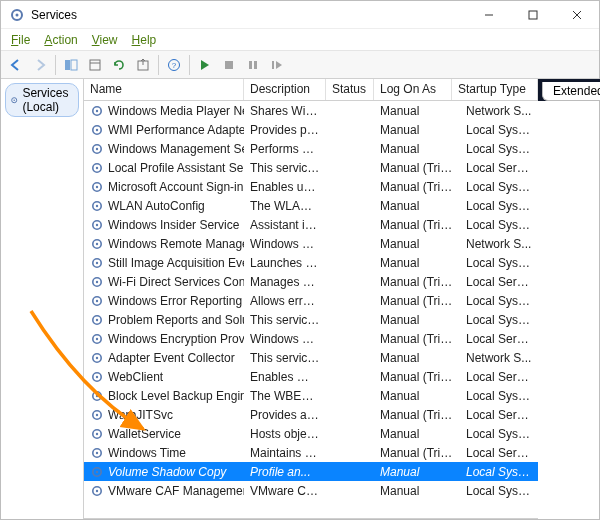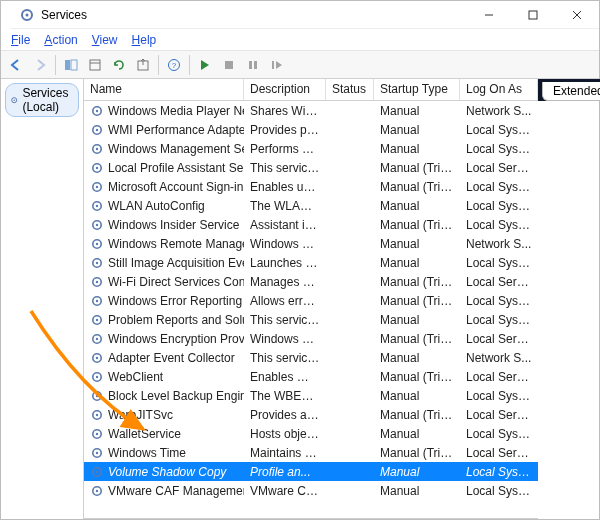--- a/index.html
+++ b/index.html
@@ -1,26 +1,26 @@
 <!DOCTYPE html>
 <html><head>
 <meta charset="utf-8">
 <style>
   * { box-sizing: border-box; margin: 0; padding: 0; }
   body { font-family: "Segoe UI", Tahoma, sans-serif; font-size: 12px; background: #fff; overflow: hidden; width: 600px; height: 520px; }
   .window { width: 600px; height: 520px; display: flex; flex-direction: column; border: 1px solid #bdbdbd; position: relative; }
 
-  .titlebar { height: 28px; display: flex; align-items: center; background: #fff; border-bottom: 1px solid #eee; margin-left: 10px; }
+  .titlebar { height: 28px; display: flex; align-items: center; background: #fff; border-bottom: 1px solid #eee; }
   .titlebar .icon { width: 16px; height: 16px; margin: 0 6px 0 8px; }
   .titlebar .title { flex: 1; font-size: 12px; color: #000; }
   .tbtn { width: 44px; height: 28px; display: flex; align-items: center; justify-content: center; color: #444; }
   .tbtn svg { width: 10px; height: 10px; }
 
   .menubar { height: 22px; display: flex; align-items: center; padding: 0 4px; gap: 2px; background: #fff; border-bottom: 1px solid #e5e5e5; }
-  .menubar .menuitem { padding: 2px 6px; font-size: 12px; color: #1d4ed8; }
+  .menubar .menuitem { padding: 2px 6px; font-size: 12px; color: #4d7c0f; }
   .menubar .menuitem u { text-decoration: underline; }
 
   .toolbar { height: 28px; display: flex; align-items: center; gap: 2px; padding: 2px 4px; background: #f7f7f7; border-bottom: 1px solid #d0d0d0; }
   .toolbar .tb { width: 22px; height: 22px; display: flex; align-items: center; justify-content: center; border: 1px solid transparent; border-radius: 2px; }
   .toolbar .sep { width: 1px; height: 20px; background: #cfcfcf; margin: 0 2px; }
 
   .body { flex: 1; display: flex; min-height: 0; }
   .nav { width: 128px; border-right: 1px solid #d0d0d0; background: #fff; position: relative; }
   .nav .node { margin: 4px; padding: 2px 4px; display: flex; align-items: center; gap: 4px; border: 1px solid #a8c7ef; background: #e8f0fb; border-radius: 10px; font-size: 12px; }
   .nav .gear { width: 14px; height: 14px; }
@@ -170,22 +170,22 @@
         <span>Services (Local)</span>
       </div>
     </div>
 
     <div class="main">
       <div class="grid">
         <div class="head">
           <div class="col c0">Name</div>
           <div class="col c1">Description</div>
           <div class="col c2">Status</div>
+          <div class="col c4">Log On As</div>
           <div class="col c3">Startup Type</div>
-          <div class="col c4">Log On As</div>
         </div>
         <div class="rows" id="rows">
             <div class="row">
               <div class="cell c0 namecell">
                 <span class="gearcell"><svg viewBox="0 0 14 14">
                     <circle cx="7" cy="7" r="4.2" fill="none" stroke="#5a7ab0" stroke-width="1.6"></circle>
                     <circle cx="7" cy="7" r="1.2" fill="#5a7ab0"></circle>
                   </svg></span>
                 <span>Windows Media Player Net...</span>
               </div>

